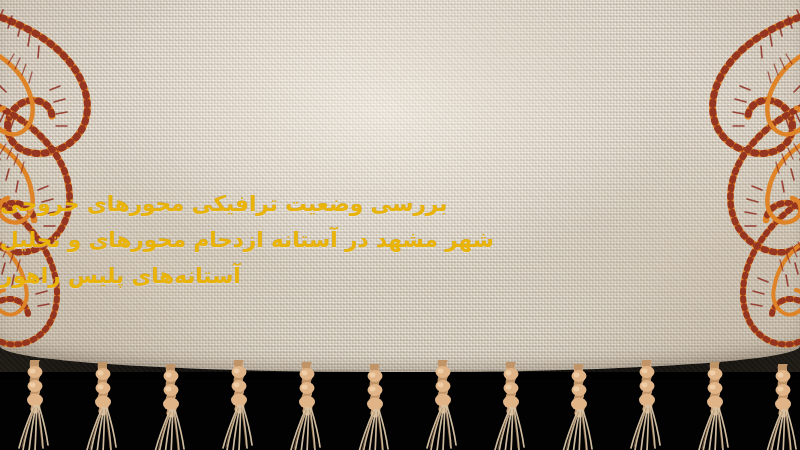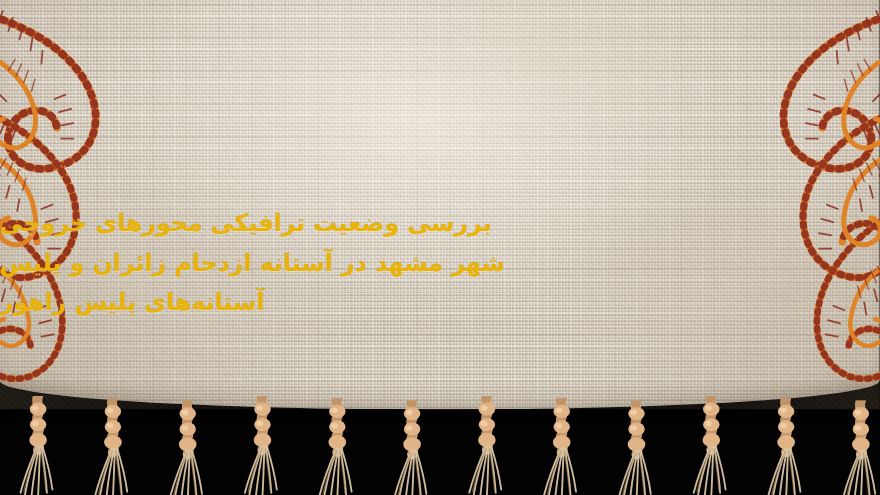--- a/index.html
+++ b/index.html
@@ -190,21 +190,21 @@
             <circle cx="6" cy="300" r="1.6"></circle>
           <circle cx="14" cy="112" r="1.6"></circle>
             <circle cx="20" cy="92" r="1.4"></circle>
         </g>
       </g>
     </svg>
   </div>
 
   <div class="title-block">
     <span class="title-line">بررسی وضعیت ترافیکی محورهای خروجی</span>
-    <span class="title-line">شهر مشهد در آستانه ازدحام زائران و پلیس</span>
+    <span class="title-line">شهر مشهد در آستانه ازدحام محورهای و تحلیل</span>
     <span class="title-line">آستانه‌های پلیس راهور</span>
   </div>
 
   <div class="fringe-zone">
       <div class="tassel" style="left: 12px; top: 8px;">
         <svg viewBox="0 0 46 96">
           <g stroke-linecap="round" fill="none">
             <path d="M23,0 C20,7 26,11 23,17 C20,23 26,27 23,33 C20,39 26,43 23,49" stroke="#e0b487" stroke-width="9"></path>
             <path d="M23,0 C20,7 26,11 23,17 C20,23 26,27 23,33 C20,39 26,43 23,49" stroke="#a87a4e" stroke-width="9" stroke-dasharray="3 6" opacity=".55"></path>
             <ellipse cx="23" cy="12" rx="7.5" ry="6" fill="#e0b487" stroke="none"></ellipse>

